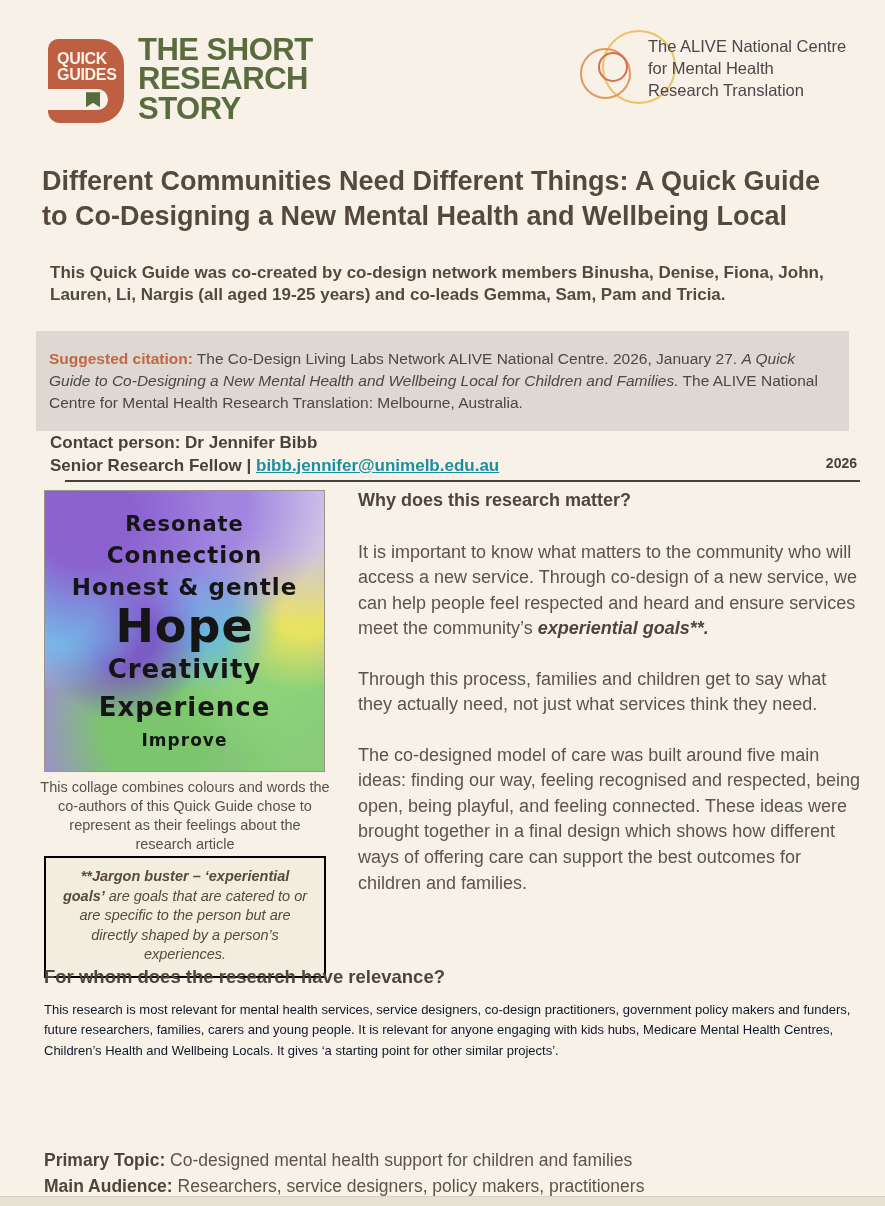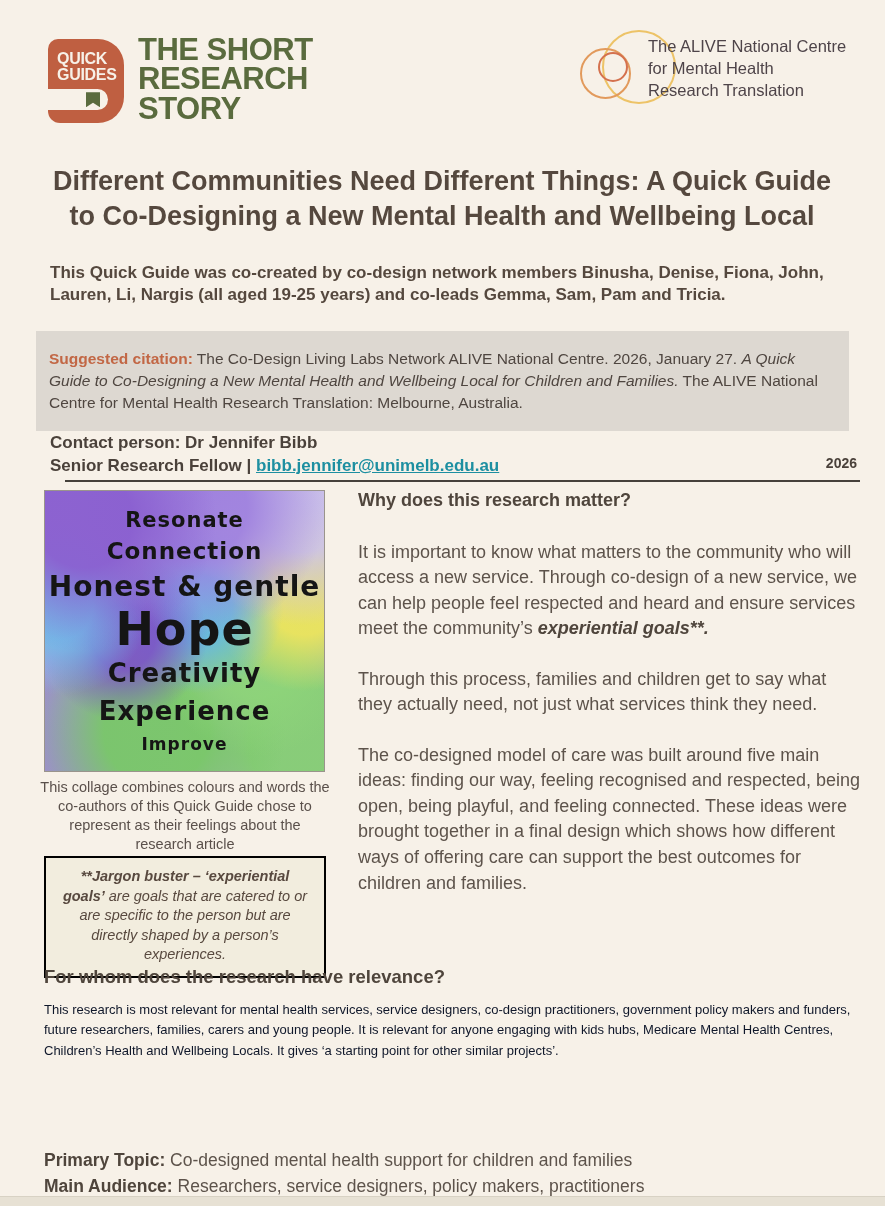--- a/index.html
+++ b/index.html
@@ -17,21 +17,21 @@
   .qg-text{font-weight:bold;color:#5a6b3e;font-size:31px;line-height:.95;letter-spacing:-.5px;margin-top:2px;}
 
   .alive-logo{position:absolute;left:560px;top:20px;width:300px;height:95px;}
   .alive-circle{position:absolute;border-radius:50%;background:transparent;}
   .c1{left:42px;top:10px;width:70px;height:70px;border:2px solid #edc367;}
   .c2{left:20px;top:28px;width:47px;height:47px;border:2px solid #e29a5c;}
   .c3{left:38px;top:32px;width:26px;height:26px;border:2px solid #d4714e;}
   .alive-text{position:absolute;left:88px;top:16px;font-size:16.5px;line-height:1.32;color:#4e4449;}
 
   
-  .title{position:absolute;left:42px;top:146px;width:800px;text-align:center;
+  .title{position:absolute;left:42px;top:146px;width:800px;text-align:left;
          font-size:27px;line-height:1.28;font-weight:bold;color:#55483e;}
   .byline{position:absolute;left:50px;top:262px;width:786px;font-size:17px;line-height:1.32;
           font-weight:bold;color:#55483e;}
 
   
   .citation{position:absolute;left:36px;top:331px;width:813px;box-sizing:border-box;background:#ddd8d1;
             padding:17px 13px;font-size:15.5px;line-height:1.42;color:#4f4640;}
   .citation .lbl{color:#c26745;font-weight:bold;}
   .citation .it{font-style:italic;}
 
@@ -56,21 +56,21 @@
              radial-gradient(circle at 40% 86%,rgba(121,200,104,.95) 0 18%,transparent 44%),
              radial-gradient(circle at 8% 86%,rgba(159,134,214,.9) 0 13%,transparent 33%),
              radial-gradient(circle at 94% 90%,rgba(134,207,116,.95) 0 16%,transparent 38%),
              radial-gradient(circle at 70% 25%,rgba(255,255,255,.45) 0 10%,transparent 28%),
              radial-gradient(circle at 20% 70%,rgba(255,255,255,.35) 0 9%,transparent 24%);
            display:flex;flex-direction:column;align-items:center;justify-content:center;
            font-family:"DejaVu Sans",sans-serif;color:#151515;}
   .collage span{display:block;text-align:center;font-weight:600;letter-spacing:1px;}
   .cw1{font-size:21px;}
   .cw2{font-size:23px;margin-top:6px;}
-  .cw3{font-size:28px;margin-top:6px;}
+  .cw3{font-size:23px;margin-top:6px;}
   .cw4{font-size:46px;font-weight:bold;margin-top:2px;line-height:1.05;}
   .cw5{font-size:26px;margin-top:4px;}
   .cw6{font-size:26px;margin-top:8px;}
   .cw7{font-size:17px;margin-top:8px;}
 
   .caption{position:absolute;left:40px;top:778px;width:290px;text-align:center;
            font-size:14.5px;line-height:1.3;color:#5a504b;}
 
   .jargon{position:absolute;left:44px;top:856px;width:282px;box-sizing:border-box;border:2px solid #000000;
           background:#f2edde;padding:9px 12px 11px;text-align:center;font-size:14.5px;line-height:1.35;

